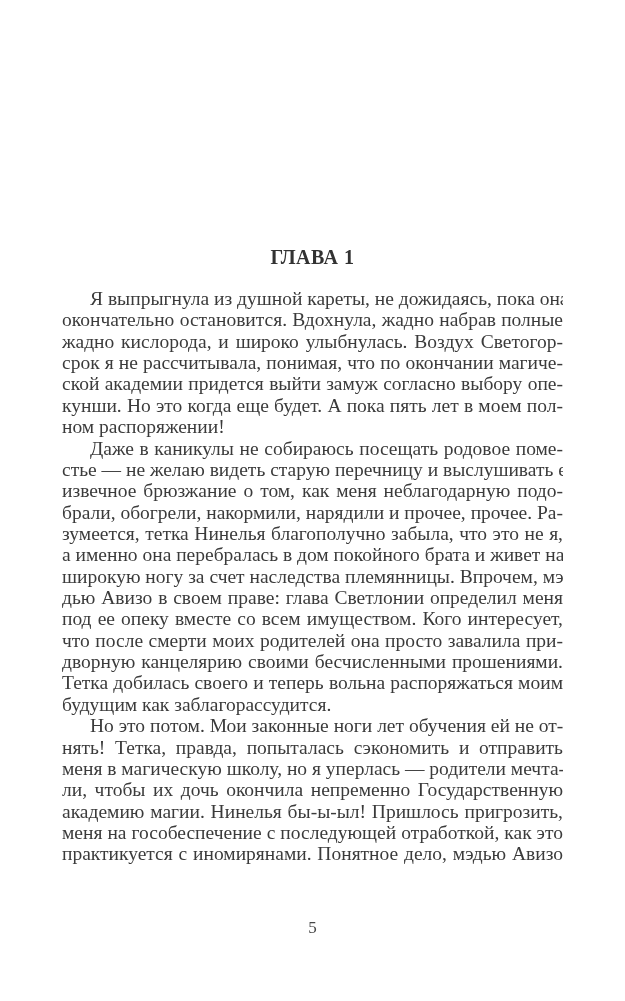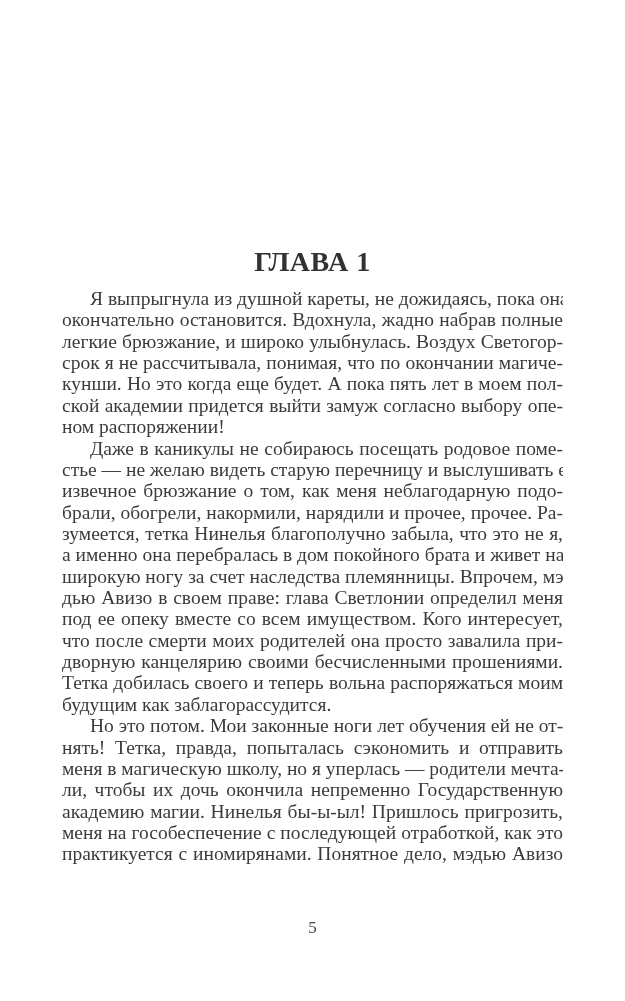--- a/index.html
+++ b/index.html
@@ -15,21 +15,21 @@
     font-family: "Liberation Serif", "DejaVu Serif", serif;
     overflow: hidden;
   }
   .chapter-title {
     position: absolute;
     top: 246px;
     left: 0;
     width: 625px;
     text-align: center;
     font-weight: bold;
-    font-size: 28px;
+    font-size: 20px;
     letter-spacing: 0.5px;
     color: #323232;
   }
   .page-text {
     position: absolute;
     top: 288px;
     left: 62px;
     width: 501px;
     font-size: 19.5px;
     color: #3b3b3b;
@@ -64,24 +64,24 @@
 </head>
 <body>
 
 <div id="book-page">
   <div class="chapter-title">ГЛАВА 1</div>
 
   <div class="page-text">
       <div class="paragraph">
         <div class="line indent">Я выпрыгнула из душной кареты, не дожидаясь, пока она</div>
         <div class="line">окончательно остановится. Вдохнула, жадно набрав полные</div>
-        <div class="line">легкие брюзжание, и широко улыбнулась. Воздух Светогор-</div>
+        <div class="line">жадно кислорода, и широко улыбнулась. Воздух Светогор-</div>
         <div class="line">срок я не рассчитывала, понимая, что по окончании магиче-</div>
+        <div class="line">ской академии придется выйти замуж согласно выбору опе-</div>
         <div class="line">кунши. Но это когда еще будет. А пока пять лет в моем пол-</div>
-        <div class="line">ской академии придется выйти замуж согласно выбору опе-</div>
         <div class="line last">ном распоряжении!</div>
       </div>
       <div class="paragraph">
         <div class="line indent">Даже в каникулы не собираюсь посещать родовое поме-</div>
         <div class="line">стье — не желаю видеть старую перечницу и выслушивать ее</div>
         <div class="line">извечное брюзжание о том, как меня неблагодарную подо-</div>
         <div class="line">брали, обогрели, накормили, нарядили и прочее, прочее. Ра-</div>
         <div class="line">зумеется, тетка Нинелья благополучно забыла, что это не я,</div>
         <div class="line">а именно она перебралась в дом покойного брата и живет на</div>
         <div class="line">широкую ногу за счет наследства племянницы. Впрочем, мэ-</div>

